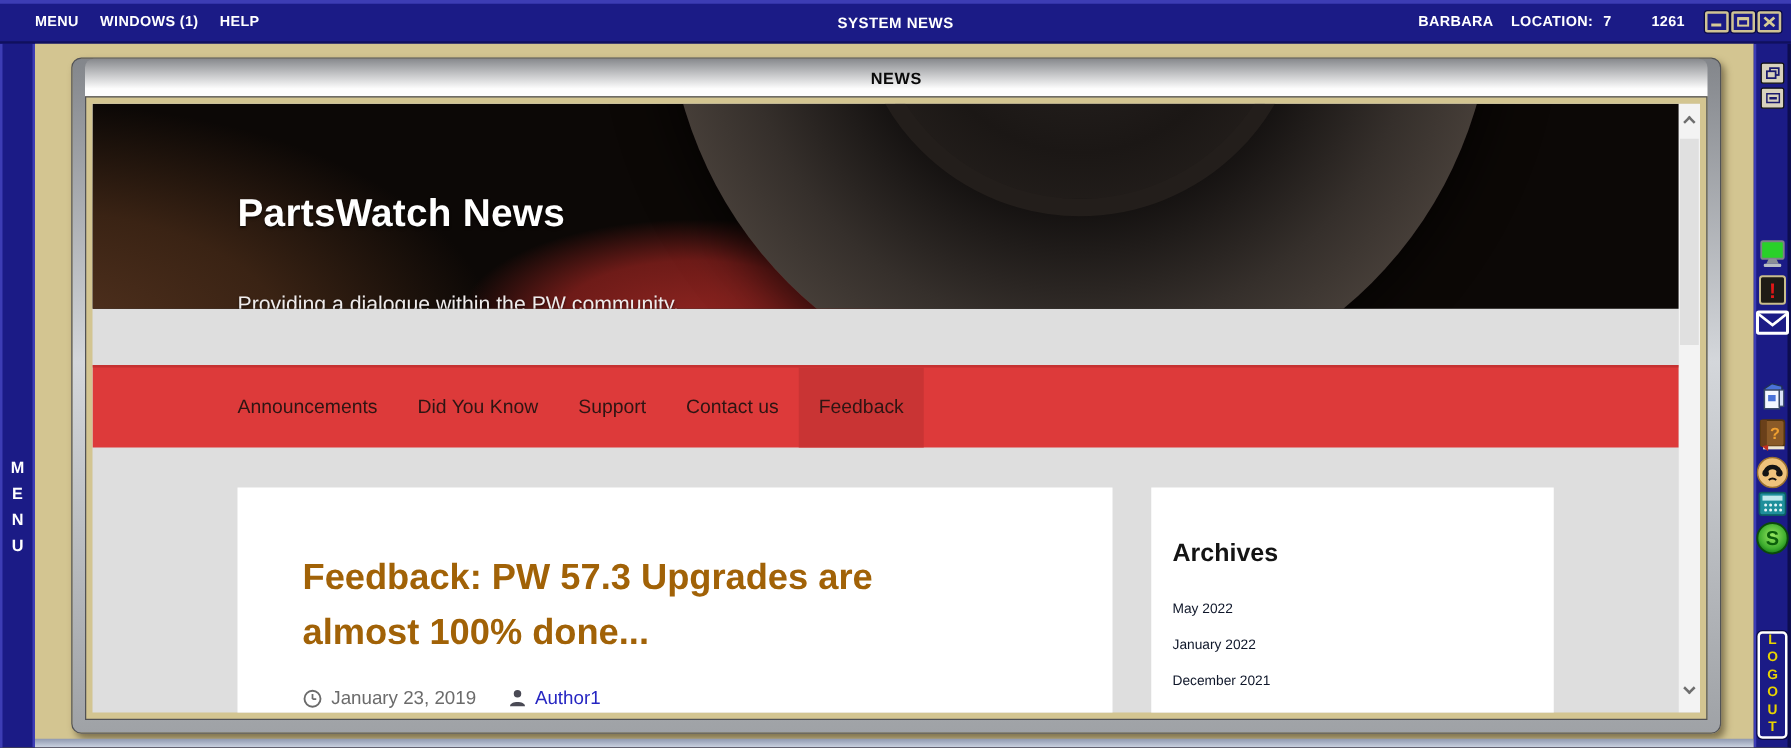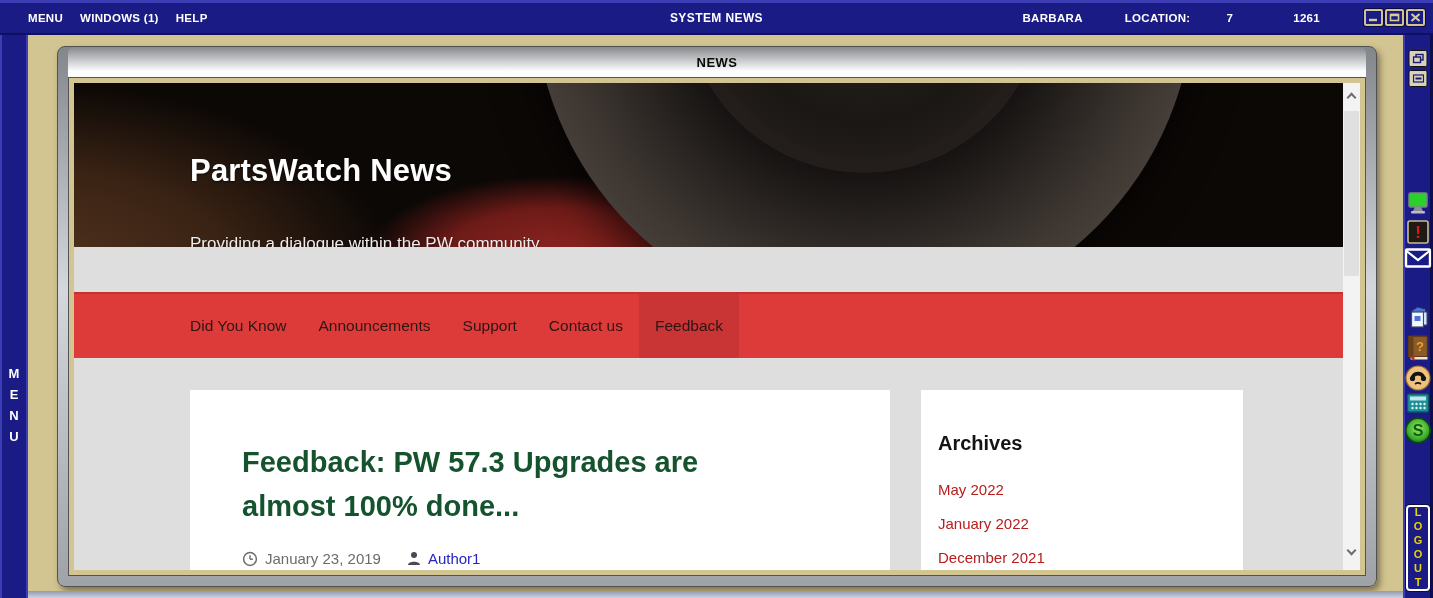--- a/index.html
+++ b/index.html
@@ -7,21 +7,21 @@
   .screen{position:relative;width:1433px;height:598px;background:#16167a;overflow:hidden;
           box-shadow:inset 2px 2px 0 #4a4ac2, inset -2px 0 0 #0d0d50;}
 
   
   .topbar{position:absolute;left:0;top:0;width:1433px;height:35px;background:#1b1b86;
           box-shadow:inset 0 3px 0 #3d3db4, inset 0 -2px 0 #10105e;color:#fff;}
   .topbar .left{position:absolute;left:28px;top:0;height:35px;display:flex;align-items:center;gap:17px;}
   .tb-item{font-size:11.5px;font-weight:bold;letter-spacing:.3px;cursor:default;}
   .tb-title{position:absolute;left:0;top:0;width:100%;height:35px;display:flex;align-items:center;justify-content:center;
             font-size:12px;font-weight:bold;letter-spacing:.4px;border-radius:16px;}
-  .topbar .right{position:absolute;right:8px;top:0;height:35px;display:flex;align-items:center;gap:28px;}
+  .topbar .right{position:absolute;right:8px;top:0;height:35px;display:flex;align-items:center;}
   .tb-user{margin-right:14px;} .tb-loclabel{margin-right:8px;} .tb-locval{margin-right:32px;} .tb-station{margin-right:16px;}
   .winbtns{display:flex;gap:2px;}
   .winbtn{width:19px;height:17px;background:#1b1b86;border:2px solid #cfc394;border-radius:2px;
           display:flex;align-items:center;justify-content:center;cursor:pointer;box-shadow:0 0 0 1px #0a0a44;}
   .winbtn svg{display:block;}
 
   
   .left-rail{position:absolute;left:0;top:35px;width:28px;height:563px;background:#1b1b86;
              box-shadow:inset -2px 0 0 #3d3db4, inset 2px 0 0 #3d3db4;}
   .vtext{writing-mode:vertical-rl;text-orientation:upright;color:#fff;font-weight:bold;}
@@ -73,30 +73,30 @@
   
   .nav{position:absolute;left:0;top:209px;width:1269px;height:66px;background:#dd3a3a;
        display:flex;padding-left:100px;border-top:2px solid #c53131;}
   .nav-item{height:100%;display:flex;align-items:center;padding:0 16px;
             font-size:15.5px;color:#2e1513;cursor:pointer;}
   .nav-item.active{background:#c93434;}
 
   
   .article-card{position:absolute;left:116px;top:307px;width:700px;height:420px;background:#fff;}
   .article-title{margin:0;padding:50px 0 0 52px;max-width:600px;width:545px;
-                 font-size:29px;line-height:44px;font-weight:bold;color:#14532d;}
+                 font-size:29px;line-height:44px;font-weight:bold;color:#a16207;}
   .meta{display:flex;align-items:center;margin:22px 0 0 52px;font-size:15px;color:#6b6b6b;}
   .meta .ic{margin-right:7px;line-height:0;}
   .meta .author{color:#2626c2;cursor:pointer;}
   .meta .gap{width:26px;}
 
   .side-card{position:absolute;left:847px;top:307px;width:322px;height:300px;background:#fff;padding:42px 17px 0 17px;}
   .side-heading{margin:0;font-size:20px;font-weight:bold;color:#141414;}
   .arch-list{margin-top:26px;}
-  .arch-link{display:block;font-size:15px;color:#b91c1c;margin-bottom:17px;cursor:pointer;text-decoration:none;}
+  .arch-link{display:block;font-size:11px;color:#0f172a;margin-bottom:17px;cursor:pointer;text-decoration:none;}
 
   
   .vscroll{position:absolute;right:0;top:0;width:17px;height:487px;background:#f3f3f3;}
   .vthumb{position:absolute;left:1px;top:28px;width:15px;height:165px;background:#e0e0e0;cursor:pointer;}
   .chev{position:absolute;left:5px;width:7px;height:7px;border-top:2px solid #6e6e6e;border-left:2px solid #6e6e6e;}
   .chev-up{top:11px;transform:rotate(45deg);cursor:pointer;}
   .chev-down{top:464px;transform:rotate(225deg);cursor:pointer;}
 </style>
 </head>
 <body>
@@ -154,22 +154,22 @@
         <div class="viewport">
 
           <div class="hero">
             <div class="disc disc-outer"></div>
             <div class="disc disc-hub"></div>
             <div class="hero-title">PartsWatch News</div>
             <div class="hero-tagline">Providing a dialogue within the PW community.</div>
           </div>
 
           <div class="nav">
+            <div class="nav-item">Announcements</div>
             <div class="nav-item">Did You Know</div>
-            <div class="nav-item">Announcements</div>
             <div class="nav-item">Support</div>
             <div class="nav-item">Contact us</div>
             <div class="nav-item active">Feedback</div>
           </div>
 
           <div class="article-card">
             <h1 class="article-title">Feedback: PW 57.3 Upgrades are almost 100% done...</h1>
             <div class="meta">
               <span class="ic">
                 <svg width="16" height="16" viewBox="0 0 16 16">

